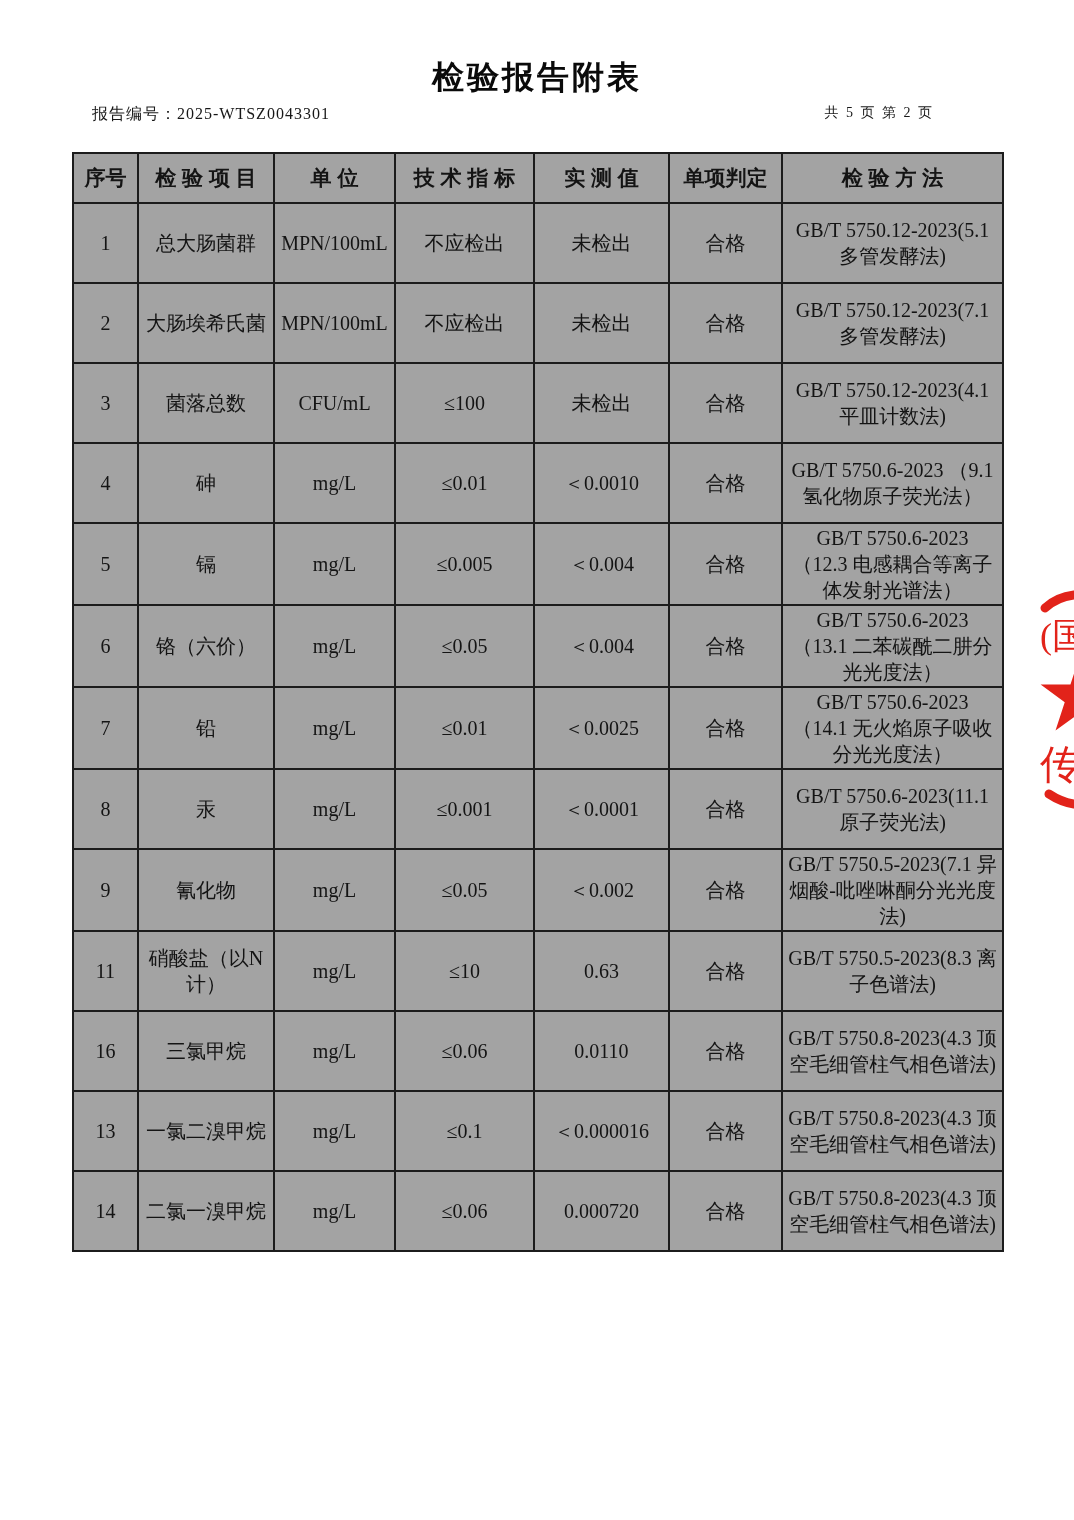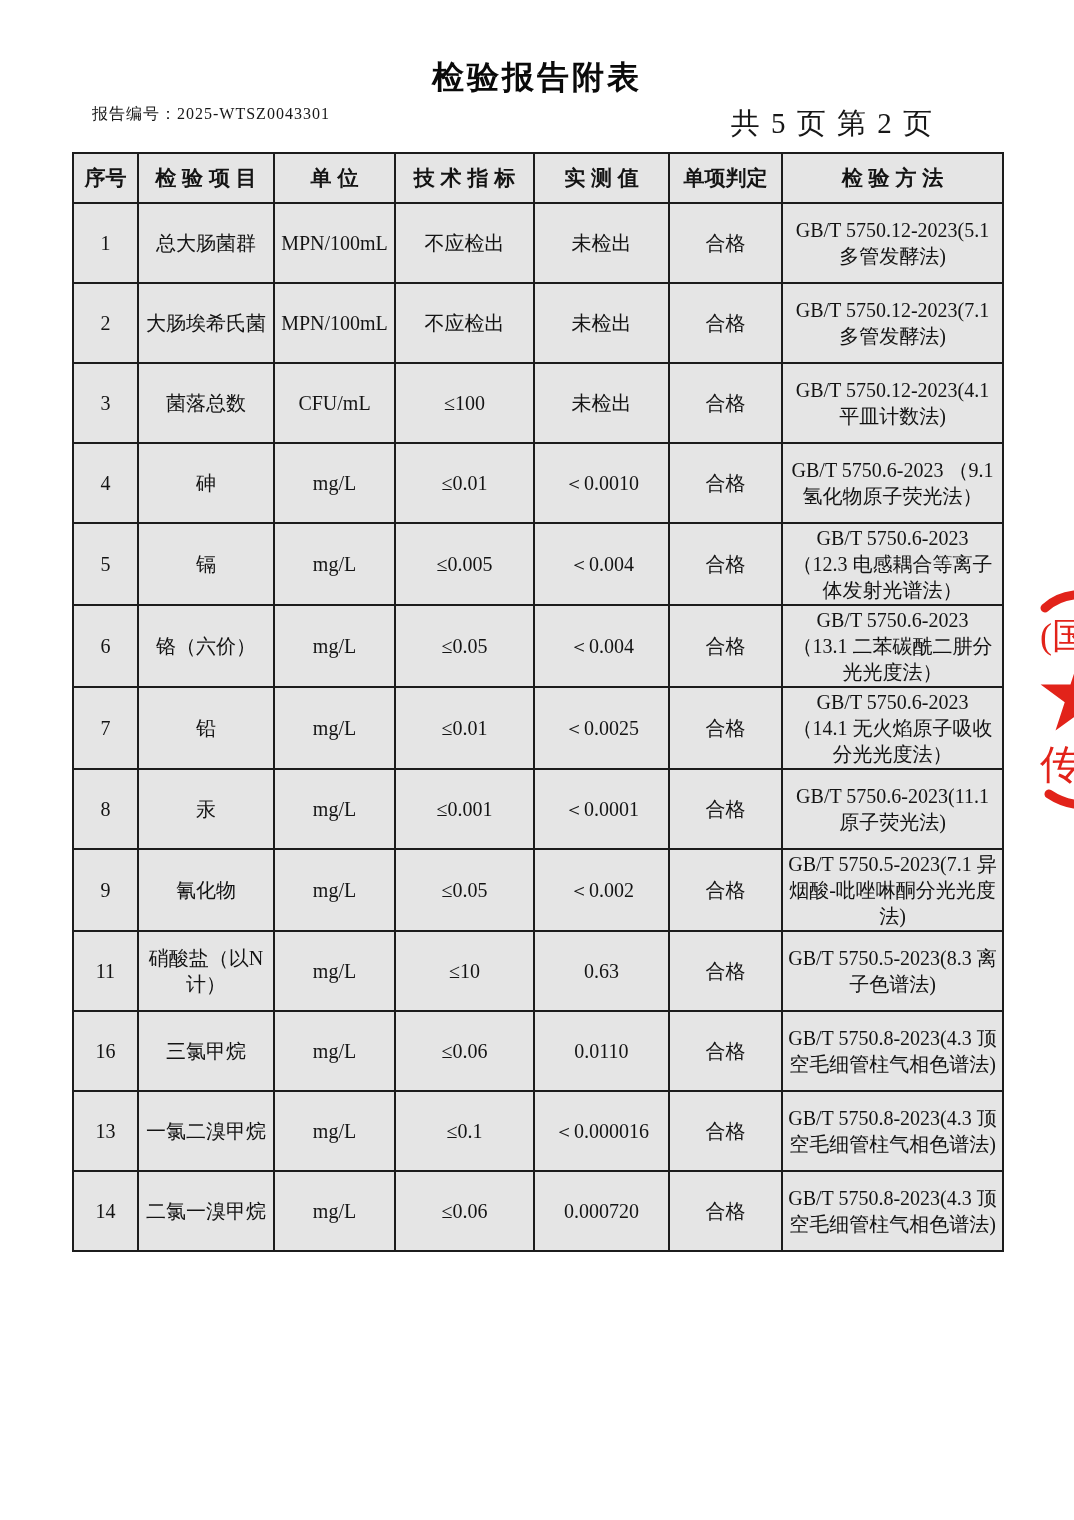--- a/index.html
+++ b/index.html
@@ -9,25 +9,25 @@
     overflow:hidden;
   }
   .page-title{
     position:absolute;top:56px;left:0;width:100%;text-align:center;
     font-size:32px;font-weight:bold;letter-spacing:3px;color:#0a0a0a;
   }
   .report-no{
     position:absolute;top:104px;left:92px;font-size:16px;letter-spacing:1px;color:#171717;
   }
   .pagination{
-    position:absolute;top:104px;right:140px;font-size:29px;letter-spacing:2px;color:#171717;
+    position:absolute;top:104px;right:140px;font-size:14px;letter-spacing:2px;color:#171717;
   }
   table.report{
     position:absolute;left:72px;top:152px;border-collapse:collapse;table-layout:fixed;
-    background:#e5e5e5;
+    background:#a3a3a3;
   }
   table.report th, table.report td{
     border:2px solid #1c1c1c;text-align:center;vertical-align:middle;
     padding:1px 4px;overflow:hidden;
   }
   table.report th{
     height:46px;
     font-family:"Liberation Sans","DejaVu Sans",sans-serif;
     font-weight:bold;font-size:21px;color:#141414;white-space:nowrap;
   }

